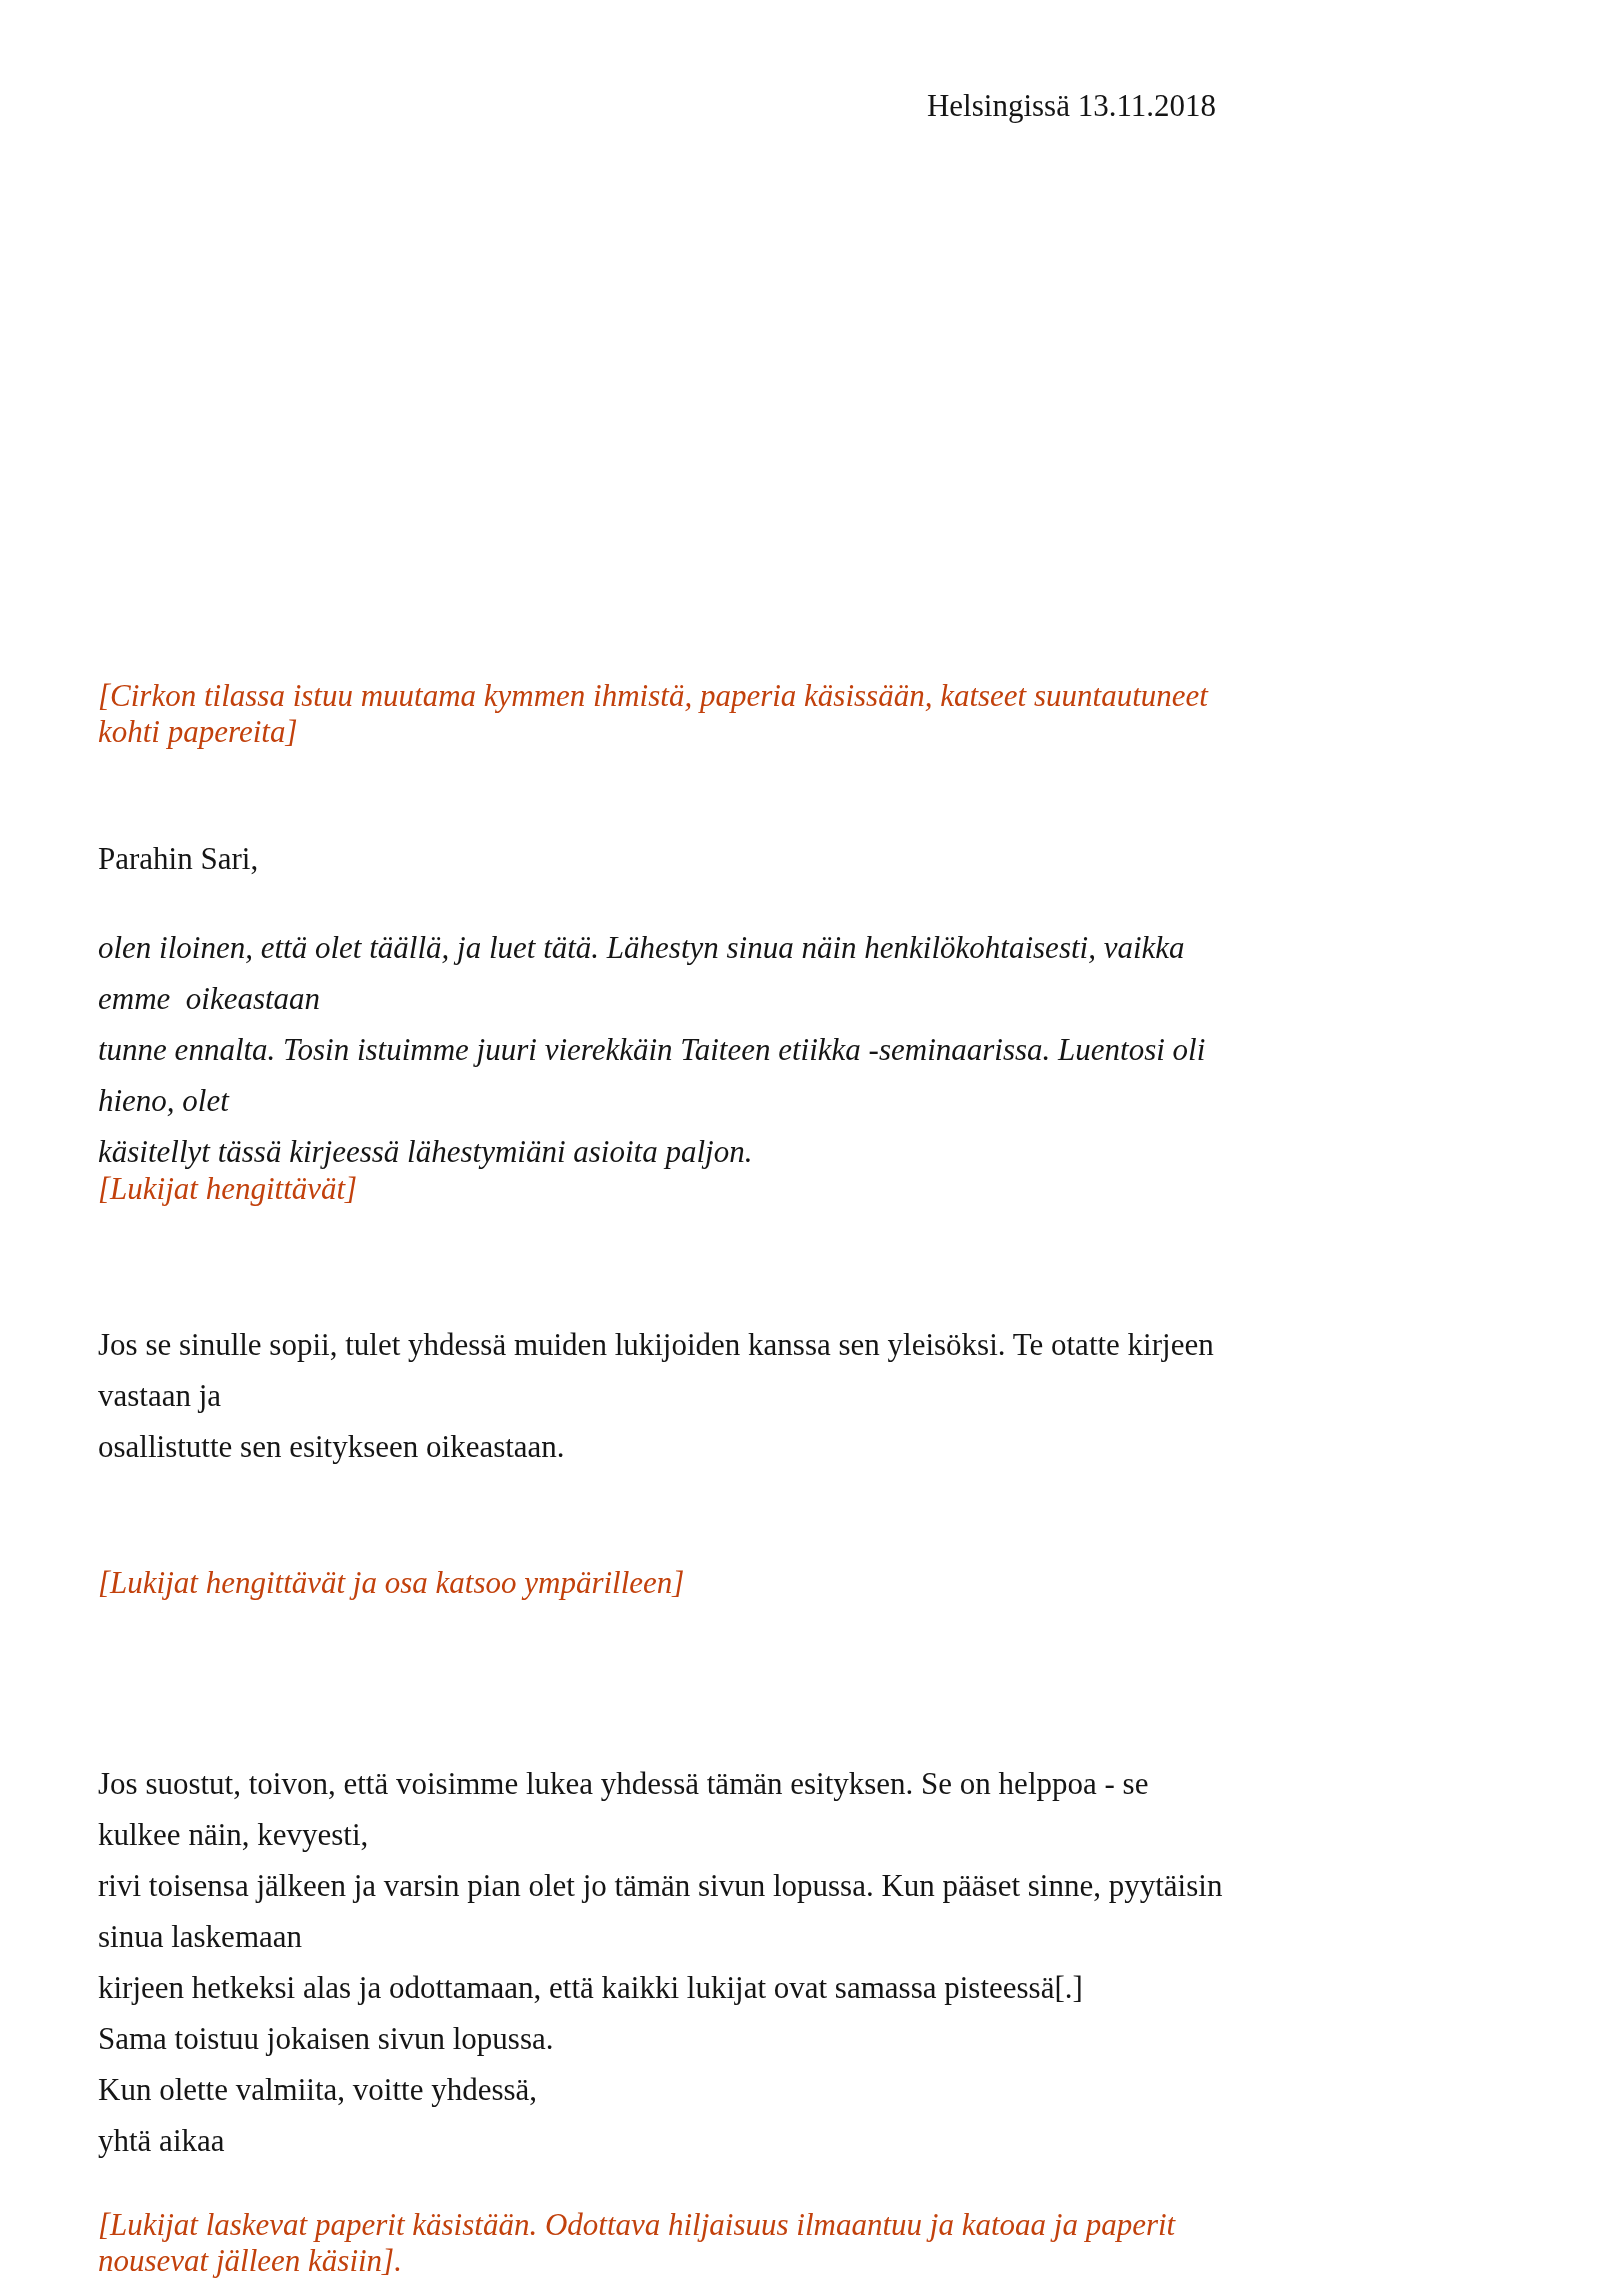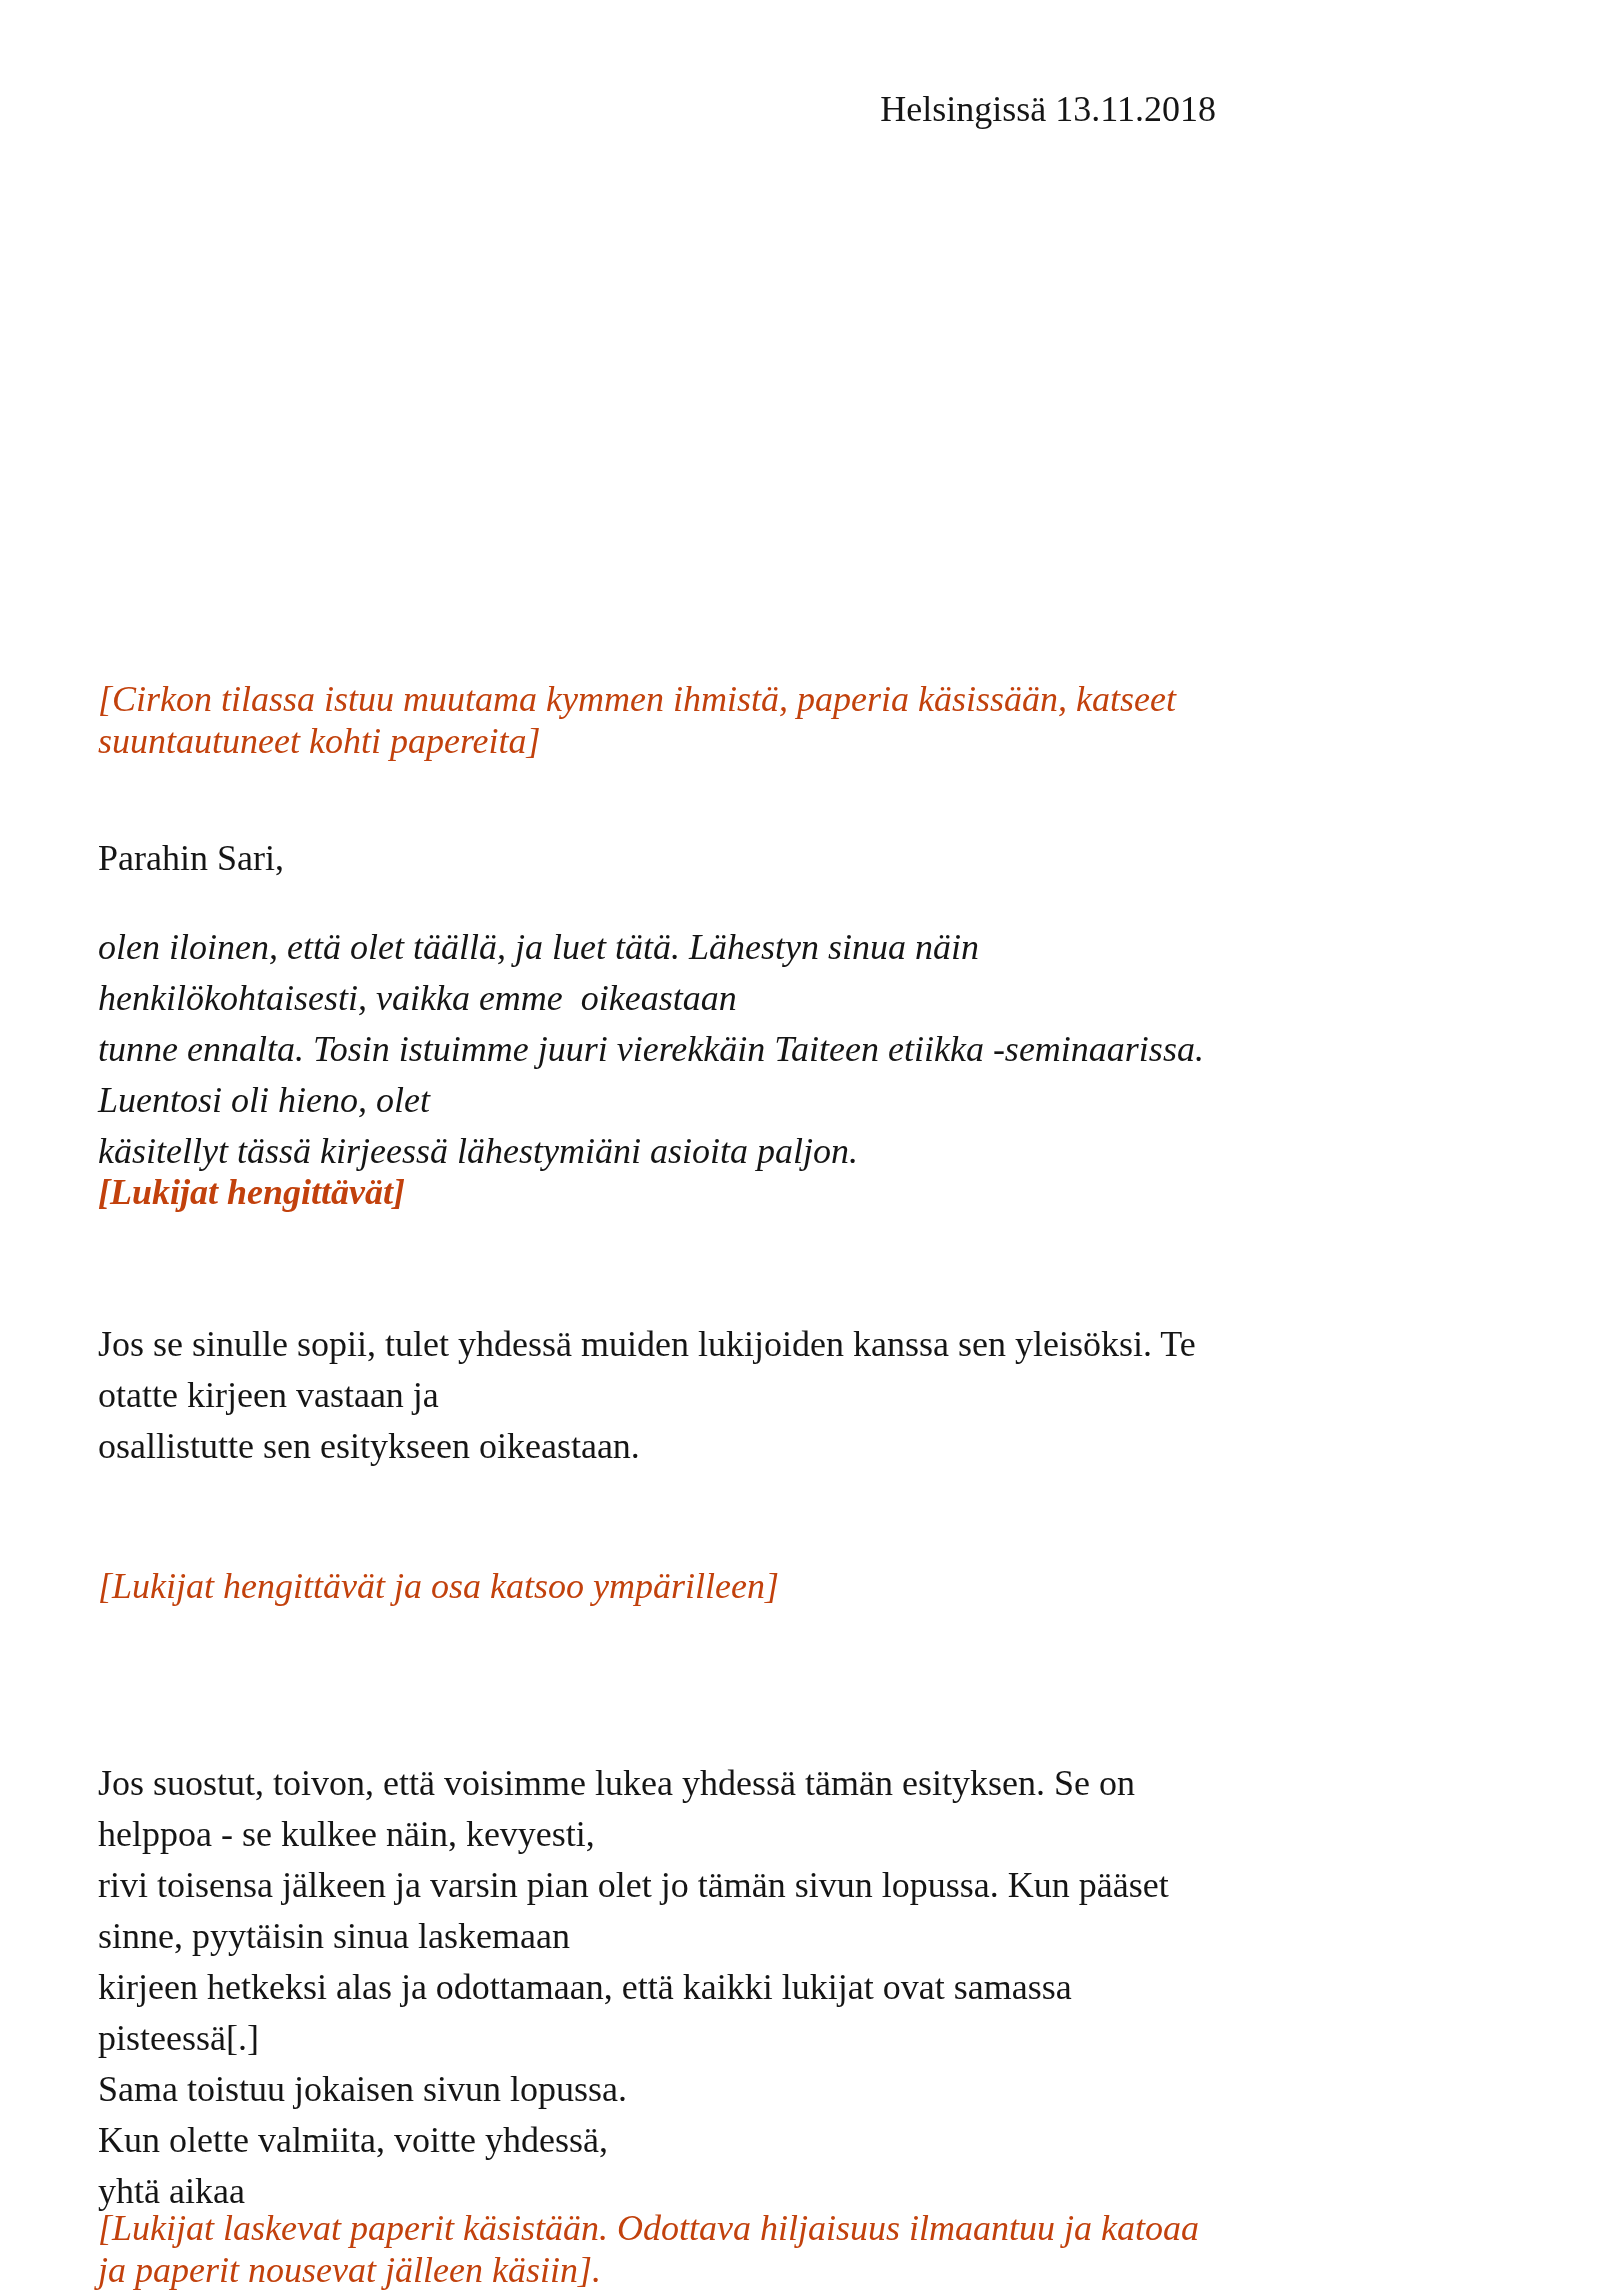--- a/index.html
+++ b/index.html
@@ -6,21 +6,21 @@
     margin: 0;
     padding: 0;
     background: #ffffff;
   }
   .page {
     position: relative;
     width: 1347px;
     height: 2293px;
     background: #ffffff;
     font-family: "Liberation Serif", "DejaVu Serif", serif;
-    font-size: 36px;
+    font-size: 31px;
     color: #151515;
     overflow: hidden;
   }
   .abs {
     position: absolute;
     left: 98px;
     right: 118px;
   }
   .dateline {
     position: absolute;
@@ -54,21 +54,21 @@
   <div class="abs stage" style="top: 632px;">[Cirkon tilassa istuu muutama kymmen ihmistä, paperia käsissään, katseet suuntautuneet kohti papereita]</div>
 
   <div class="abs line" style="top: 833px;">Parahin Sari,</div>
 
   <div class="abs para" style="top: 922px; font-style: italic;">
     <div class="line">olen iloinen, että olet täällä, ja luet tätä. Lähestyn sinua näin henkilökohtaisesti, vaikka emme  oikeastaan</div>
     <div class="line">tunne ennalta. Tosin istuimme juuri vierekkäin Taiteen etiikka -seminaarissa. Luentosi oli hieno, olet</div>
     <div class="line">käsitellyt tässä kirjeessä lähestymiäni asioita paljon.</div>
   </div>
 
-  <div class="abs stage" style="top: 1125px; font-weight: bold;">[Lukijat hengittävät]</div>
+  <div class="abs stage" style="top: 1125px;">[Lukijat hengittävät]</div>
 
   <div class="abs para" style="top: 1319px;">
     <div class="line">Jos se sinulle sopii, tulet yhdessä muiden lukijoiden kanssa sen yleisöksi. Te otatte kirjeen vastaan ja</div>
     <div class="line">osallistutte sen esitykseen oikeastaan.</div>
   </div>
 
   <div class="abs stage" style="top: 1519px;">[Lukijat hengittävät ja osa katsoo ympärilleen]</div>
 
   <div class="abs para" style="top: 1758px;">
     <div class="line">Jos suostut, toivon, että voisimme lukea yhdessä tämän esityksen. Se on helppoa - se kulkee näin, kevyesti,</div>

